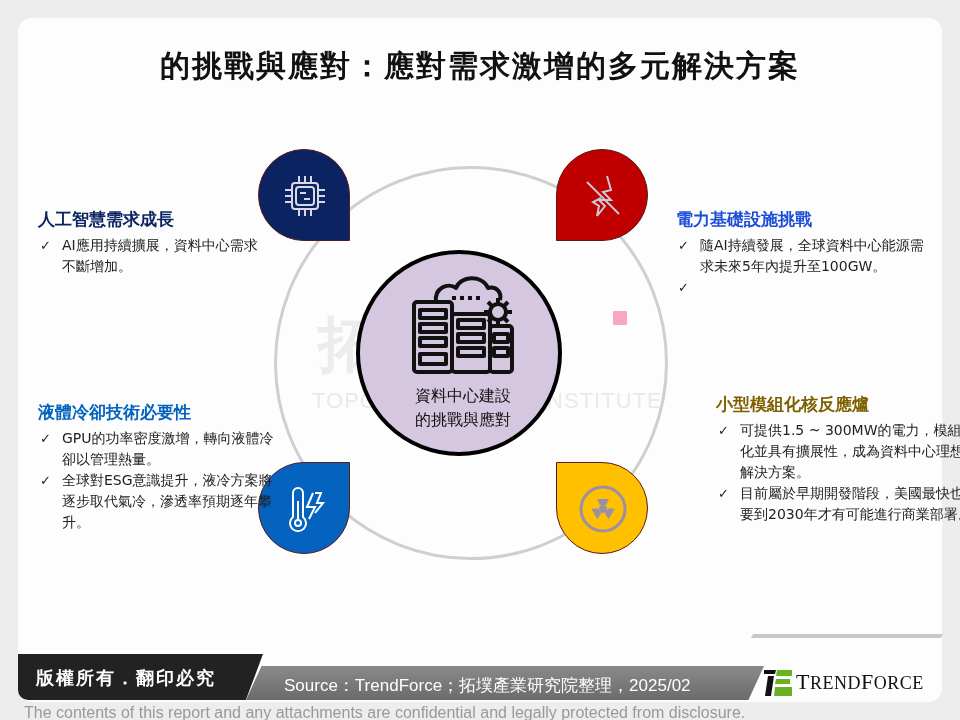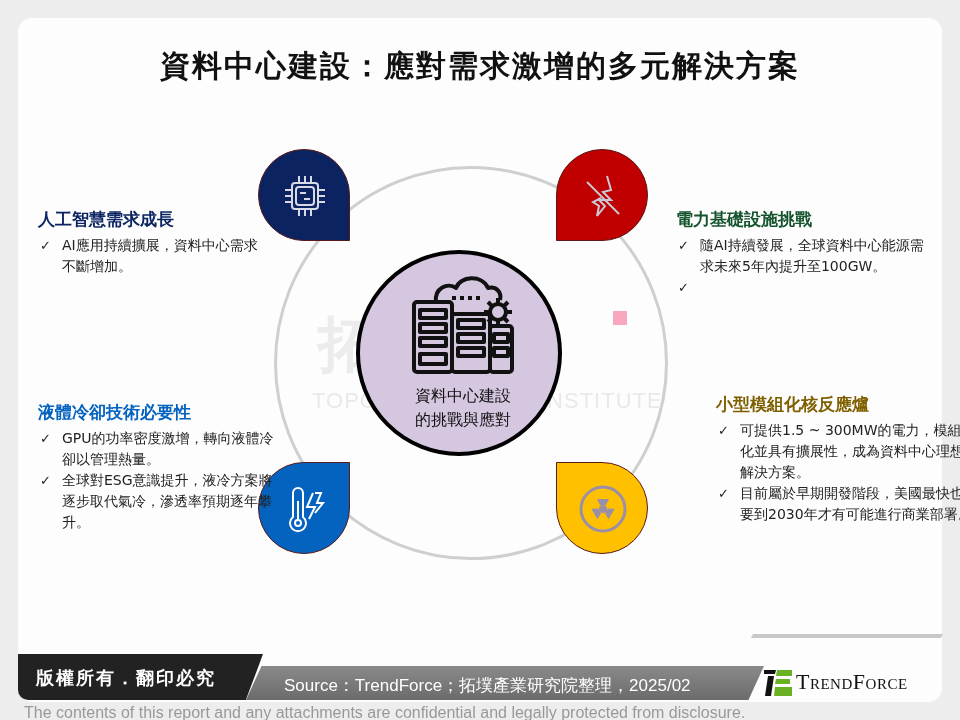--- a/index.html
+++ b/index.html
@@ -24,39 +24,39 @@
   .sec-title { font-size:17px; font-weight:bold; margin-bottom:4px; white-space:nowrap; }
   .bullets { list-style:none; }
   .bullets li { position:relative; padding-left:24px; font-size:14px; line-height:21px; color:#222; }
   .bullets li .chk { position:absolute; left:2px; top:0; font-size:13px; color:#222; }
   .sec-tl { left:38px; top:208px; width:222px; }
   .sec-bl { left:38px; top:393px; width:240px; }
   .sec-tr { left:676px; top:208px; width:250px; }
   .sec-br { left:716px; top:393px; width:258px; }
   .t-navy { color:#0b2461; }
   .t-blue { color:#0563c0;margin-top:8px; }
-  .t-red { color:#14532d;font-family:Liberation Serif, serif; }
+  .t-red { color:#1d4ed8;font-family:Liberation Serif, serif; }
   .t-gold { color:#7f6000; }
   .foot-line { position:absolute; left:752px; top:634px; width:190px; height:4px; background:#c8c8c8; transform:skewX(-30deg); }
   .copy-box { position:absolute; left:18px; top:654px; width:245px; height:46px; background:#222; clip-path:polygon(0 0,100% 0,93% 100%,0 100%); border-bottom-left-radius:10px; }
   .copy-text { position:absolute; left:36px; top:666px; font-size:18px; font-weight:bold; color:#fff; letter-spacing:2px; }
   .src-box { position:absolute; left:246px; top:666px; width:518px; height:34px; background:linear-gradient(#8a8a8a,#6b6b6b); clip-path:polygon(3% 0,100% 0,97% 100%,0 100%); }
   .src-text { position:absolute; left:276px; top:674px; font-family:"Liberation Sans", sans-serif; font-size:17px; color:#fff;margin-left:8px; }
   .logo { position:absolute; left:764px; top:668px; width:180px; height:30px; }
   .logo-mark { position:absolute; left:0; top:2px; width:28px; height:26px; }
   .logo-text { position:absolute; left:32px; top:1px; font-family:"Liberation Serif", serif; font-size:22px; color:#111; letter-spacing:0.5px; }
-  .logo-text .sm { font-size:15px; }
+  .logo-text .sm { font-size:18px; }
   .disclaimer { position:absolute; left:24px; top:704px; font-family:"Liberation Sans", sans-serif; font-size:16px; color:#999; }
 </style>
 </head>
 <body>
 
 <div class="card"></div>
 
-<div class="page-title">資料中心建設：應對需求激增的多元解決方案</div>
+<div class="page-title">的挑戰與應對：應對需求激增的多元解決方案</div>
 
 <div class="ring"></div>
 <div class="wm-big">拓</div>
 <div class="wm-left">TOPO</div>
 <div class="wm-right">INSTITUTE</div>
 <div class="wm-pink"></div>
 
 <div class="center">
   <svg class="center-icon" viewBox="0 0 120 110" fill="none" stroke="#111" stroke-width="4" stroke-linejoin="round">
     <path d="M32 34 C30 20 44 14 52 20 C56 8 78 6 84 20 C92 18 98 24 96 32"></path>

